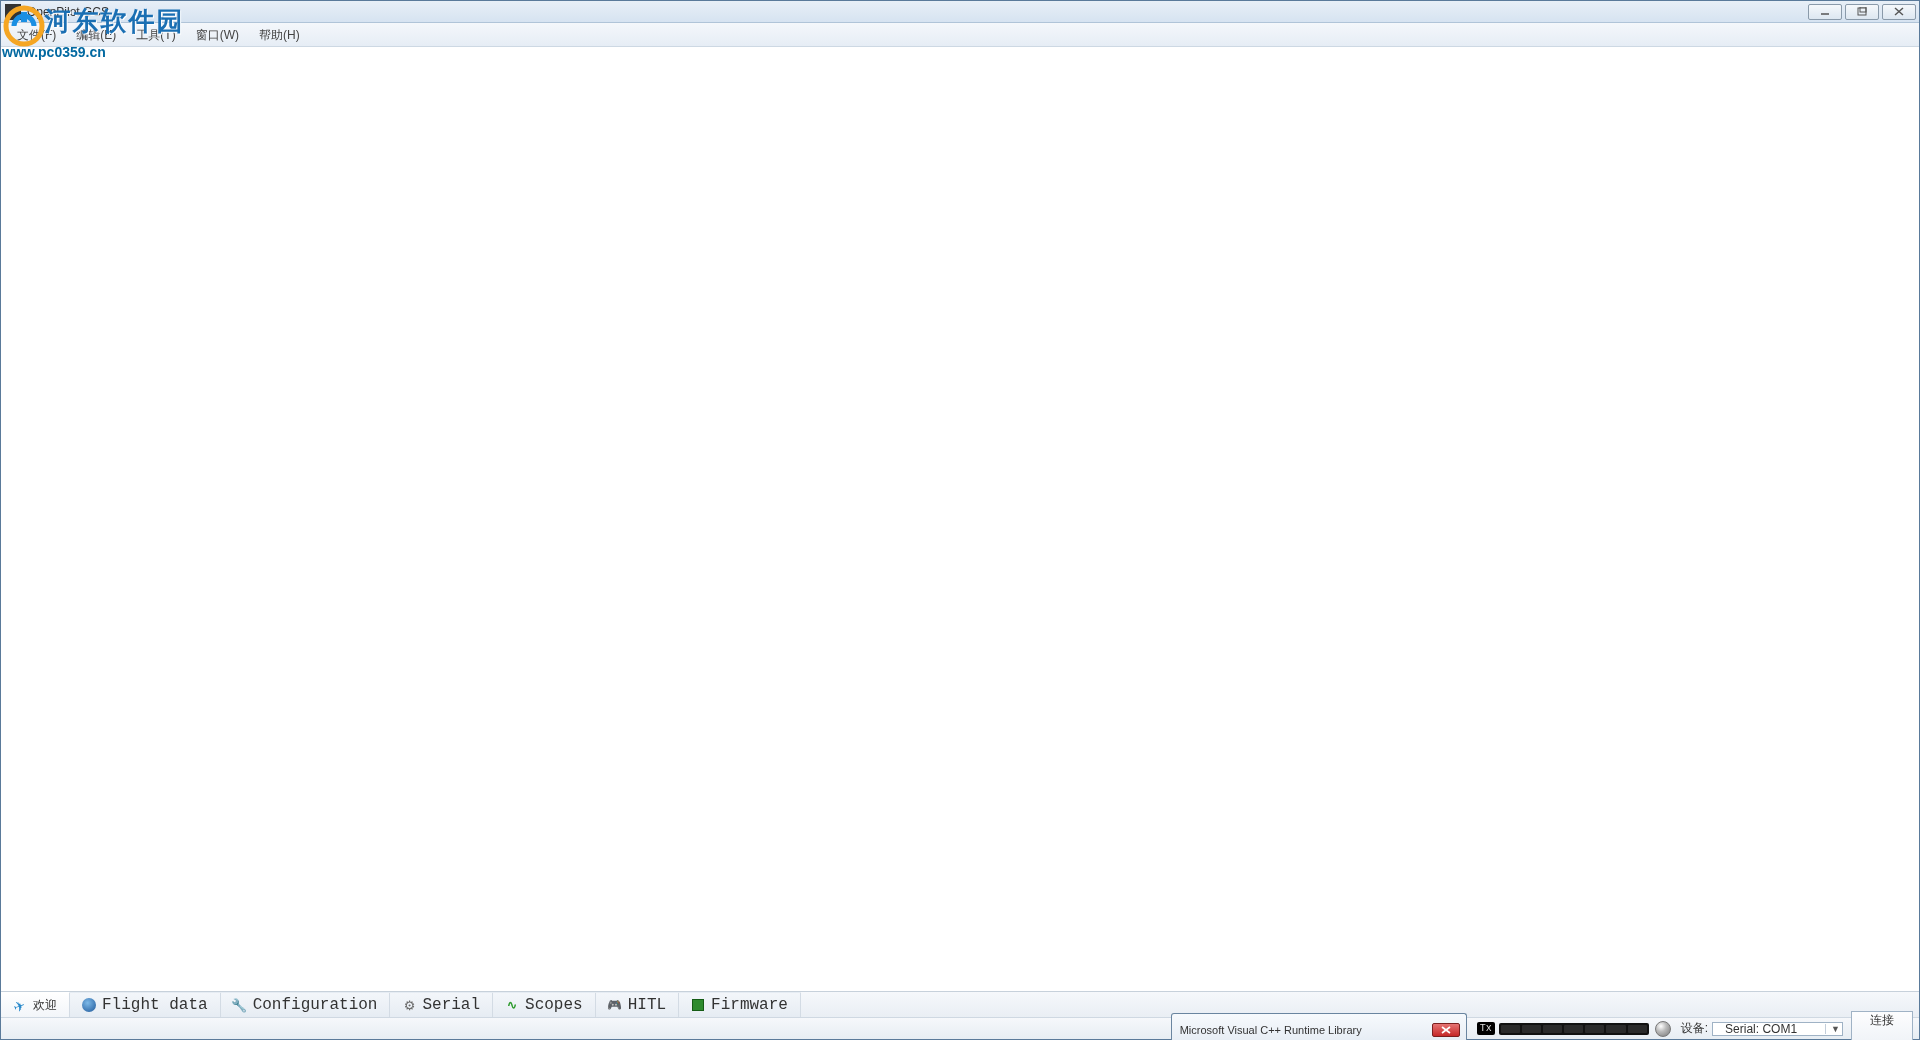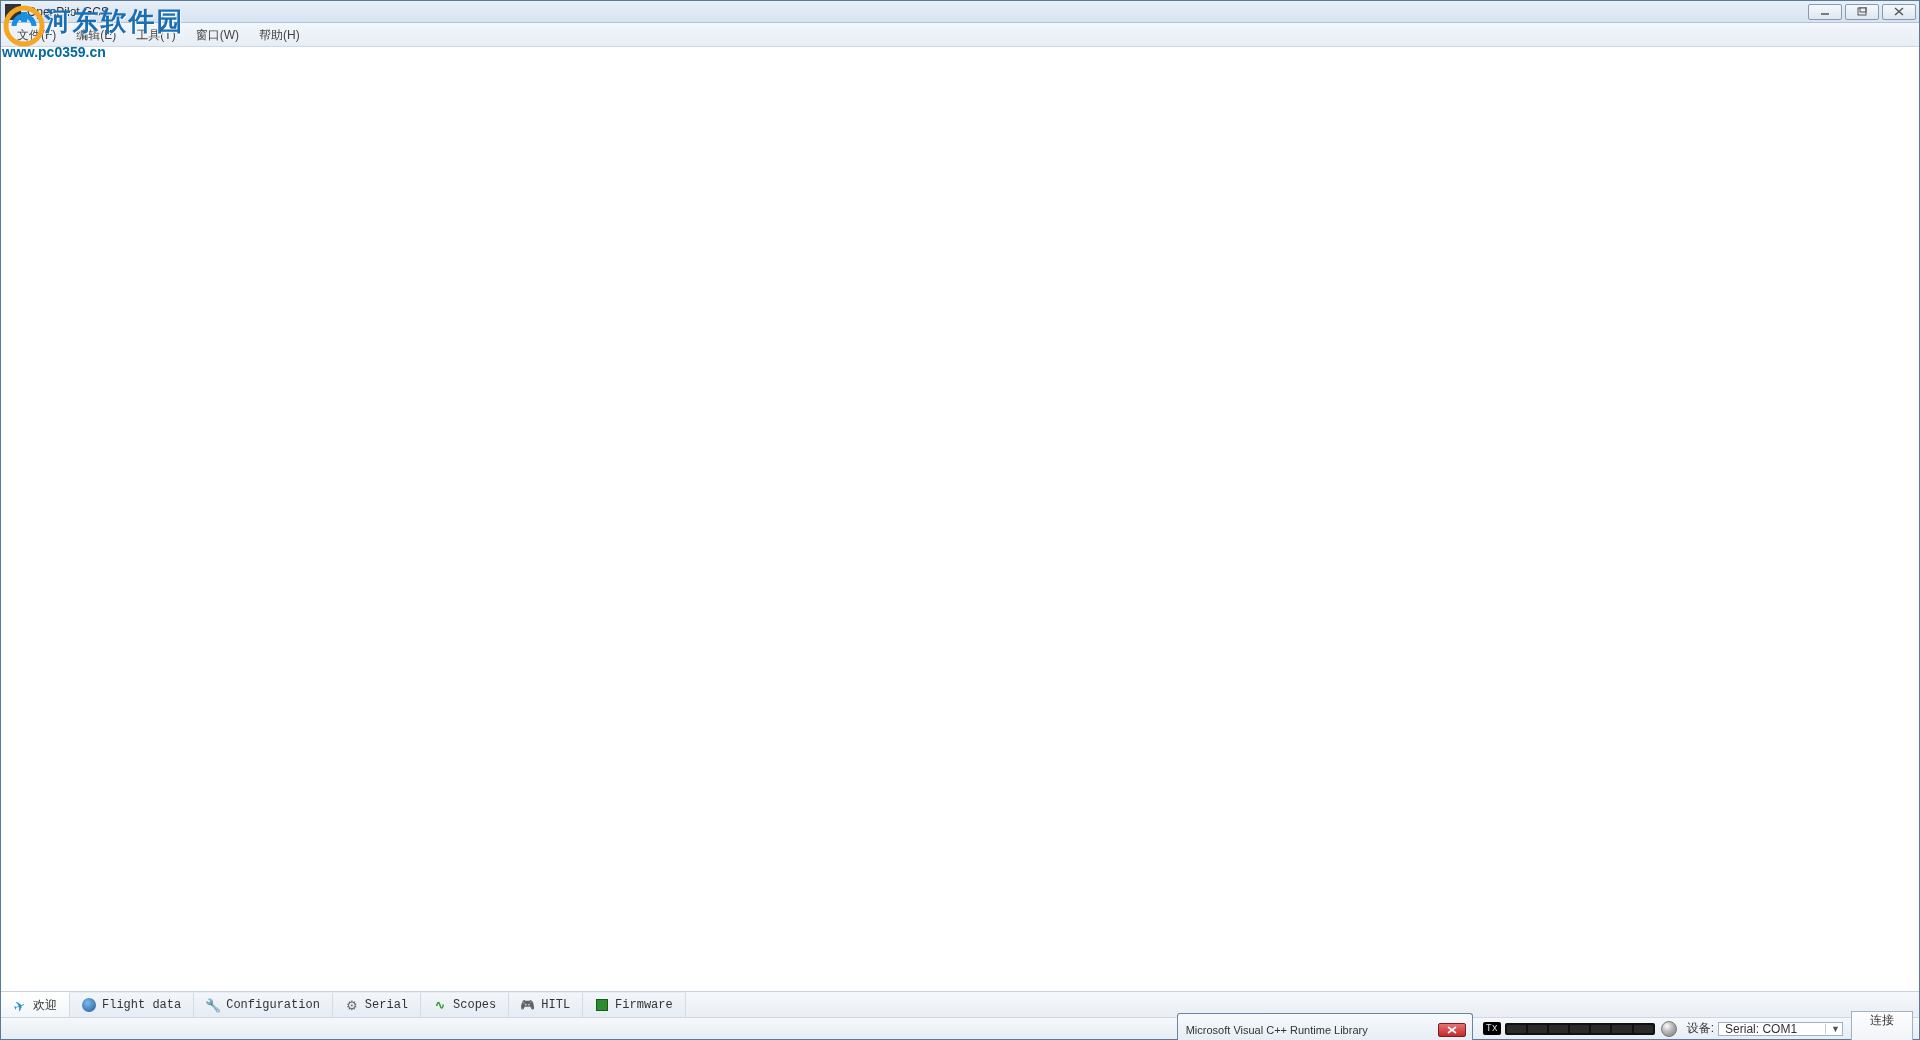--- a/index.html
+++ b/index.html
@@ -27,36 +27,36 @@
 .watermark-logo svg { width:44px; height:44px; }
 
 
 .content { flex:1; background:#fff; }
 
 
 .tabsbar { height: 26px; background: linear-gradient(#f6f8fb,#e9eef4); border-top:1px solid #c7d1db; display:flex; align-items:stretch; font-size:12px; }
 .tab { display:flex; align-items:center; padding: 0 12px; border-right:1px solid #d3dbe4; border-top:1px solid transparent; background:linear-gradient(#f3f6fa,#e6ecf3); color:#333; gap:6px; }
 .tab.active { background:linear-gradient(#fff,#f2f5f9); border-top:1px solid #fff; }
 .tab-icon { width:14px; height:14px; display:inline-flex; align-items:center; justify-content:center; }
-.mono { font-family: "Courier New", monospace; font-size:12px; letter-spacing:0px; }
+.mono { font-family: "Courier New", monospace; font-size:16px; letter-spacing:0px; }
 
 
 .statusbar { height: 22px; background: linear-gradient(#f6f8fb,#e7edf3); border-top:1px solid #cfd8e2; display:flex; align-items:center; font-size:12px; color:#333; }
 .statusbar .spacer { flex:1; }
 .dialog-tab { height:32px; display:flex; align-items:center; border:1px solid #6a85a0; border-bottom:none; border-top-left-radius:3px; border-top-right-radius:3px; background:linear-gradient(#f7fafd,#e4ebf3); padding: 0 6px 0 8px; font-size:11px; color:#333; gap:70px; margin-bottom:-1px; }
 .dialog-close { width:28px; height:14px; background:linear-gradient(#e57373,#c62828); border:1px solid #7a1f1f; border-radius:2px; display:flex; align-items:center; justify-content:center; color:#fff; font-size:10px; font-weight:bold; }
 
 .tx-block { display:flex; align-items:flex-end; gap:4px; margin-left:10px; }
 .tx-label { background:#000; color:#ddd; font-size:10px; padding:1px 3px; border-radius:2px; font-family:"Courier New",monospace;}
 .tx-meter { width:150px; height:12px; background:#111; border-radius:2px; display:flex; align-items:center; padding:0 2px; gap:2px;}
 .tx-seg { flex:1; height:8px; background:#2a2a2a; border-radius:1px;}
 .rx-dot { width:16px; height:16px; border-radius:50%; background:radial-gradient(circle at 35% 30%, #fff, #bbb 40%, #777); border:1px solid #777; margin-left:6px;}
 
 .dev-label { margin-left:10px;text-align:right; }
-.combo { height:14px; border:1px solid #9fb2c5; background:#fff; display:flex; align-items:center; padding:0 2px 0 6px; font-family:"Courier New",monospace; font-size:12px; color:#333; margin-left:4px; }
+.combo { height:14px; border:1px solid #9fb2c5; background:#fff; display:flex; align-items:center; padding:0 2px 0 12px; font-family:"Courier New",monospace; font-size:12px; color:#333; margin-left:4px; }
 .combo .caret { margin-left:28px; border-left:1px solid #c3ceda; padding-left:5px; color:#555; font-size:9px;}
 .connect-btn { height:36px; border:1px solid #9fb2c5; background:linear-gradient(#fdfdfe,#eef2f7); padding:0 18px; margin:0 6px 0 8px; font-size:12px; display:flex; align-items:flex-start;}
 
 
 .ico-globe { width:14px;height:14px;border-radius:50%;background:radial-gradient(circle at 40% 35%, #7db9e8, #1e5799);}
 .ico-wrench { color:#6a7a4a; font-size:13px;}
 .ico-gear { color:#6a6a6a; font-size:13px;}
 .ico-scope { color:#2e9b2e; font-weight:bold; font-size:12px;}
 .ico-pad { color:#888; font-size:12px;}
 .ico-chip { width:12px;height:12px;background:#2e8b2e;border:1px solid #155c15; display:inline-block;}

